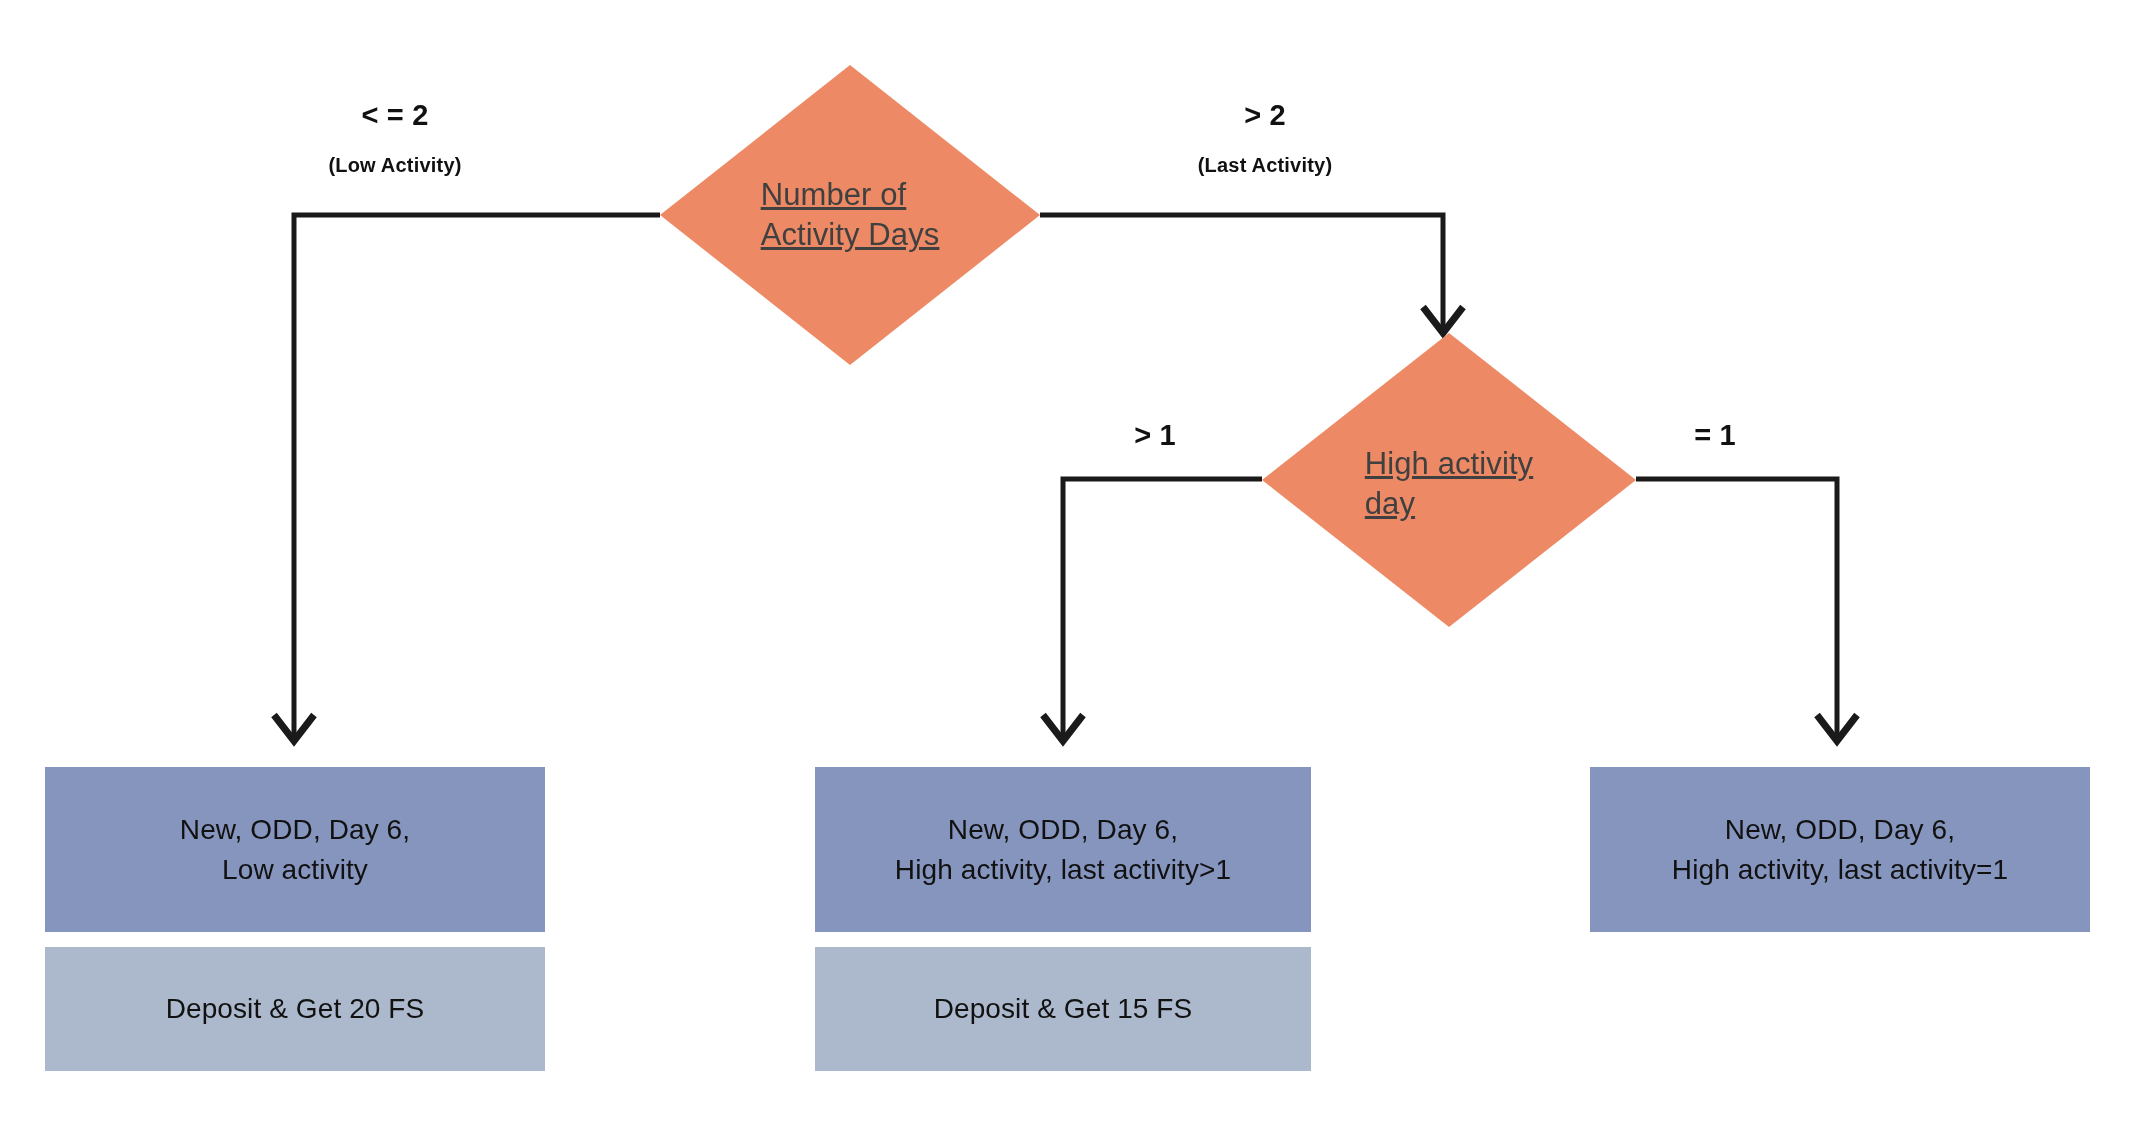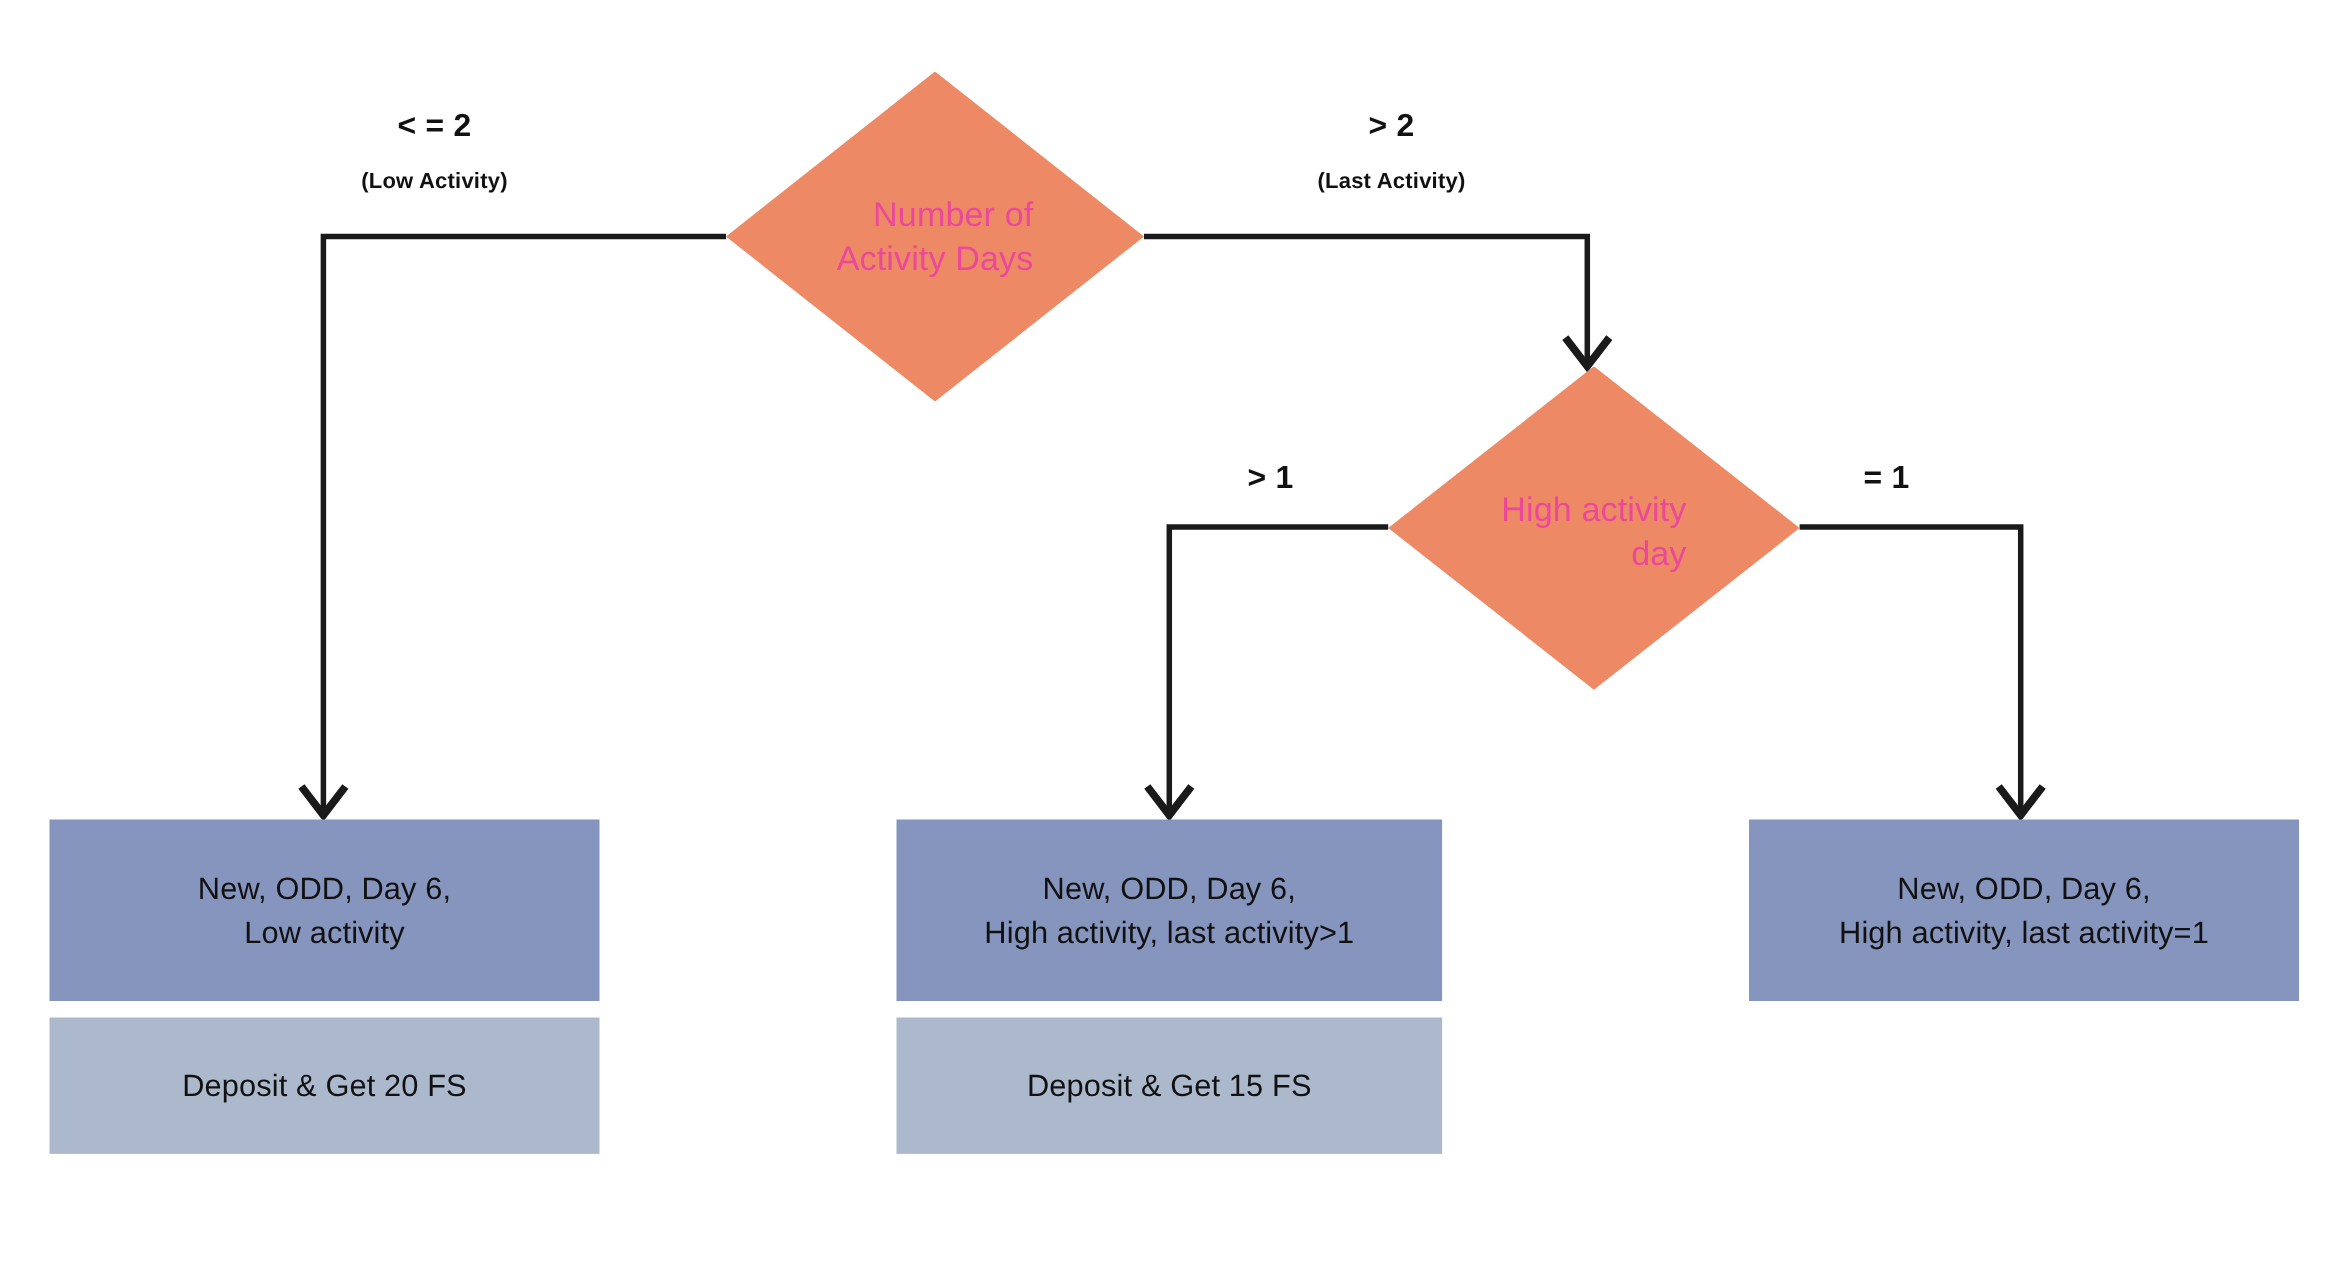--- a/index.html
+++ b/index.html
@@ -25,23 +25,24 @@
     height: 1148px;
     pointer-events: none;
   }
 
   
   .diamond {
     position: absolute;
     display: flex;
     align-items: center;
     justify-content: center;
-    text-align: right;
-    color: #ec4899;
+    text-align: left;
+    color: #404040;
     z-index: 3;
+    text-decoration: underline;
   }
   .diamond .shape {
     position: absolute;
     left: 0;
     top: 0;
     width: 100%;
     height: 100%;
     background: #ED8A65;
     clip-path: polygon(50% 0%, 100% 50%, 50% 100%, 0% 50%);
   }
@@ -119,20 +120,21 @@
   .box {
     position: absolute;
     display: flex;
     align-items: center;
     justify-content: center;
     text-align: center;
     color: #111111;
     z-index: 2;
     box-sizing: border-box;
     padding: 4px 10px;
+    margin-top: 22px;
   }
   .box .blabel {
     font-size: 28px;
     line-height: 1.42;
     font-weight: 400;
     letter-spacing: 0.1px;
     white-space: pre-line;
   }
   .box.segment {
     background: #8695BE;

